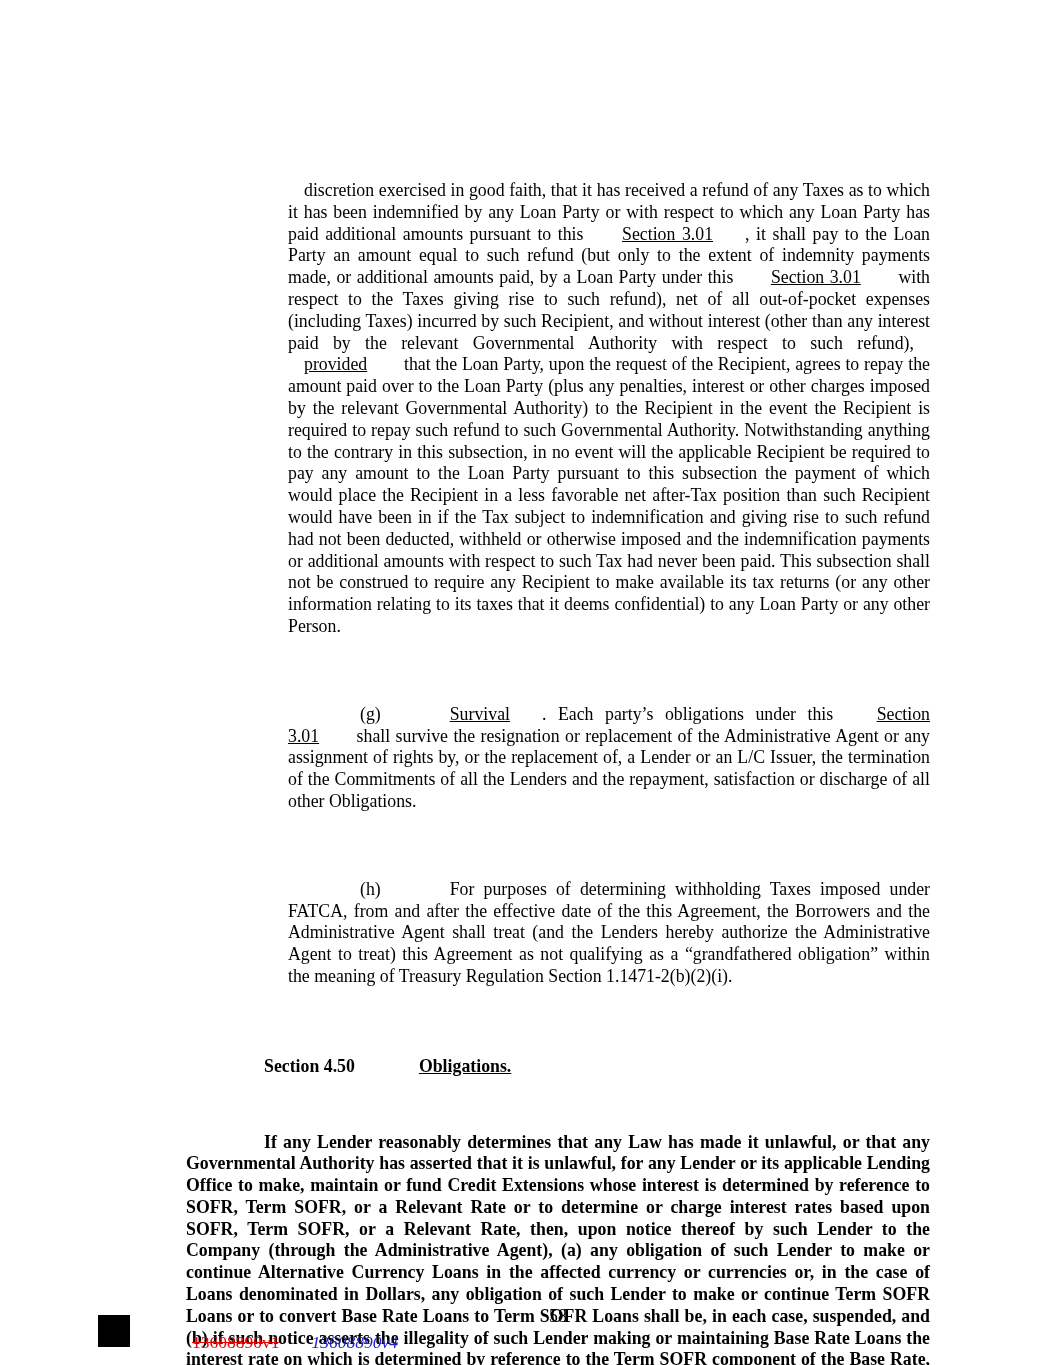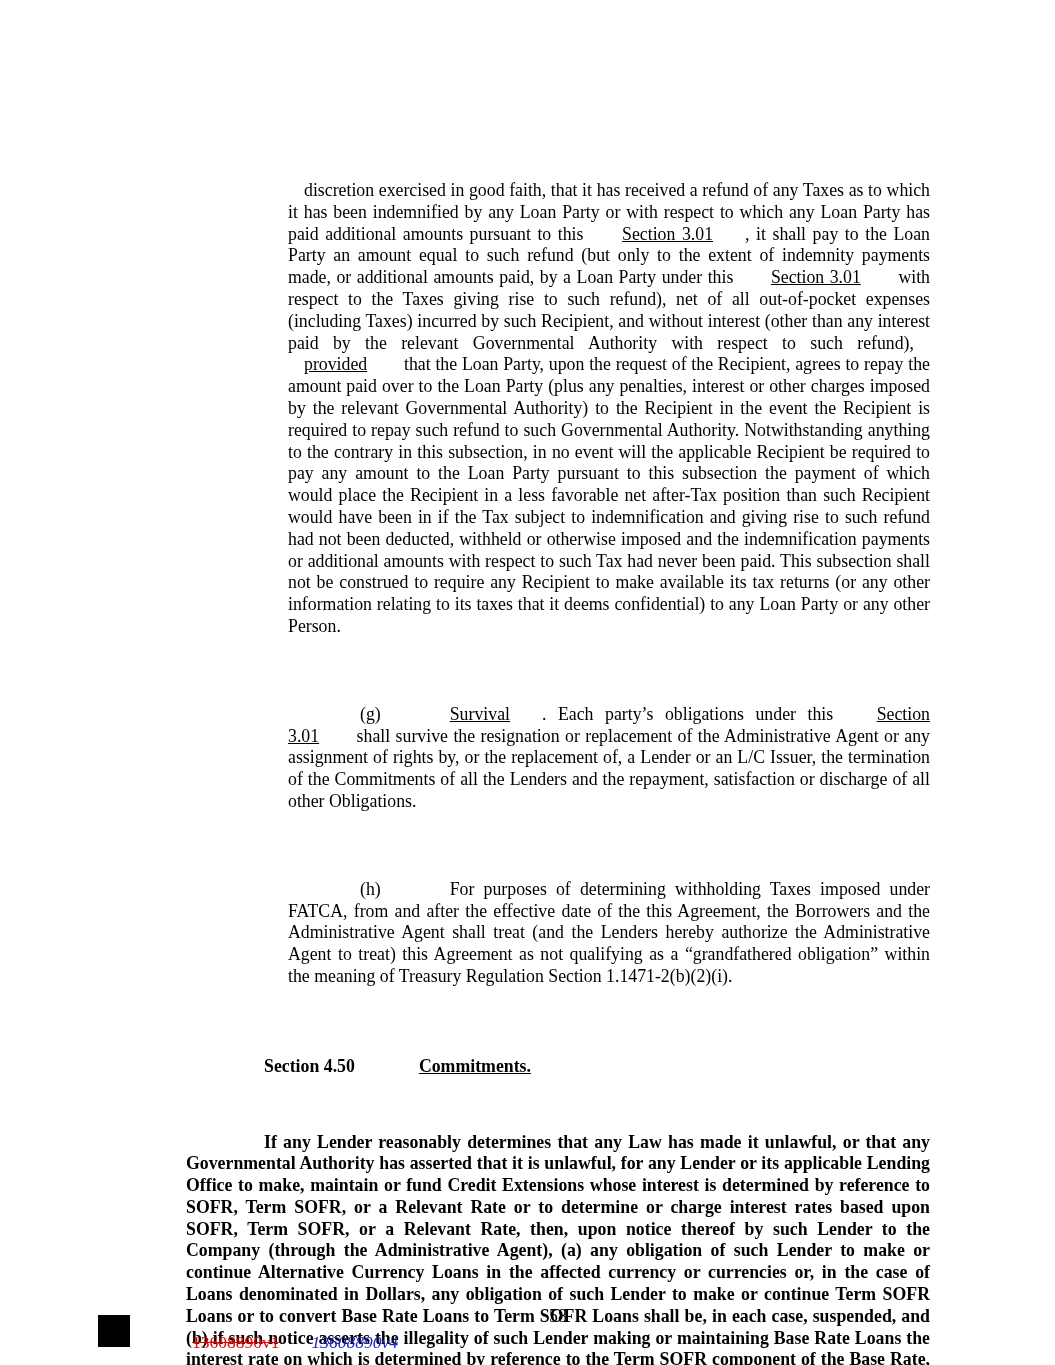--- a/index.html
+++ b/index.html
@@ -62,21 +62,21 @@
 
 <div class="page">
   <div class="content">
 
     <p class="para indented"><span>discretion exercised in good faith, that it has received a refund of any Taxes as to which it has been indemnified by any Loan Party or with respect to which any Loan Party has paid additional amounts pursuant to this </span><span class="u">Section 3.01</span><span>, it shall pay to the Loan Party an amount equal to such refund (but only to the extent of indemnity payments made, or additional amounts paid, by a Loan Party under this </span><span class="u">Section 3.01</span><span> with respect to the Taxes giving rise to such refund), net of all out-of-pocket expenses (including Taxes) incurred by such Recipient, and without interest (other than any interest paid by the relevant Governmental Authority with respect to such refund), </span><span class="u">provided</span><span> that the Loan Party, upon the request of the Recipient, agrees to repay the amount paid over to the Loan Party (plus any penalties, interest or other charges imposed by the relevant Governmental Authority) to the Recipient in the event the Recipient is required to repay such refund to such Governmental Authority.  Notwithstanding anything to the contrary in this subsection, in no event will the applicable Recipient be required to pay any amount to the Loan Party pursuant to this subsection the payment of which would place the Recipient in a less favorable net after-Tax position than such Recipient would have been in if the Tax subject to indemnification and giving rise to such refund had not been deducted, withheld or otherwise imposed and the indemnification payments or additional amounts with respect to such Tax had never been paid.  This subsection shall not be construed to require any Recipient to make available its tax returns (or any other information relating to its taxes that it deems confidential) to any Loan Party or any other Person.</span></p>
 
     <p class="para indented sub-para"><span>(g)</span><span class="tab37"></span><span class="u">Survival</span><span>.  Each party’s obligations under this </span><span class="u">Section 3.01</span><span> shall survive the resignation or replacement of the Administrative Agent or any assignment of rights by, or the replacement of, a Lender or an L/C Issuer, the termination of the Commitments of all the Lenders and the repayment, satisfaction or discharge of all other Obligations.</span></p>
 
     <p class="para indented sub-para"><span>(h)</span><span class="tab37"></span><span>For purposes of determining withholding Taxes imposed under FATCA, from and after the effective date of the this Agreement, the Borrowers and the Administrative Agent shall treat (and the Lenders hereby authorize the Administrative Agent to treat) this Agreement as not qualifying as a “grandfathered obligation” within the meaning of Treasury Regulation Section 1.1471-2(b)(2)(i).</span></p>
 
-    <p class="para heading-line"><span class="bold">Section 4.50</span><span class="tab30"></span><span class="bold u">Commitments.</span></p>
+    <p class="para heading-line"><span class="bold">Section 4.50</span><span class="tab30"></span><span class="bold u">Obligations.</span></p>
 
     <p class="para body-para"><span>If any Lender reasonably determines that any Law has made it unlawful, or that any Governmental Authority has asserted that it is unlawful, for any Lender or its applicable Lending Office to make, maintain or fund Credit Extensions whose interest is determined by reference to SOFR, Term SOFR, or a Relevant Rate or to determine or charge interest rates based upon SOFR, Term SOFR, or a Relevant Rate, then, upon notice thereof by such Lender to the Company (through the Administrative Agent), (a) any obligation of such Lender to make or continue Alternative Currency Loans in the affected currency or currencies or, in the case of Loans denominated in Dollars, any obligation of such Lender to make or continue Term SOFR Loans or to convert Base Rate Loans to Term SOFR Loans shall be, in each case, suspended, and (b) if such notice asserts the illegality of such Lender making or maintaining Base Rate Loans the interest rate on which is determined by reference to the Term SOFR component of the Base Rate, the interest rate on which Base Rate Loans of such Lender shall, if necessary to avoid such illegality, be determined by the Administrative Agent without reference to the Term SOFR component of the Base Rate, in each case, until such Lender notifies the Administrative Agent and the Company that the circumstances giving rise to such determination no longer exist.  Upon receipt of such notice, (i) the Company (or the applicable Borrower) shall, upon demand from such Lender (with a copy to the Administrative Agent), prepay in full such Term SOFR Loans or Alternative Currency Loans then outstanding (which prepayment shall be made (A) with respect to Term SOFR Loans or Alternative</span></p>
 
   </div>
 
   <div class="page-number">58</div>
 
   <div class="change-bar"></div>
 
   <div class="doc-ids"><span class="deleted-id">13608890v1</span><span class="inserted-id">13608890v4</span></div>

